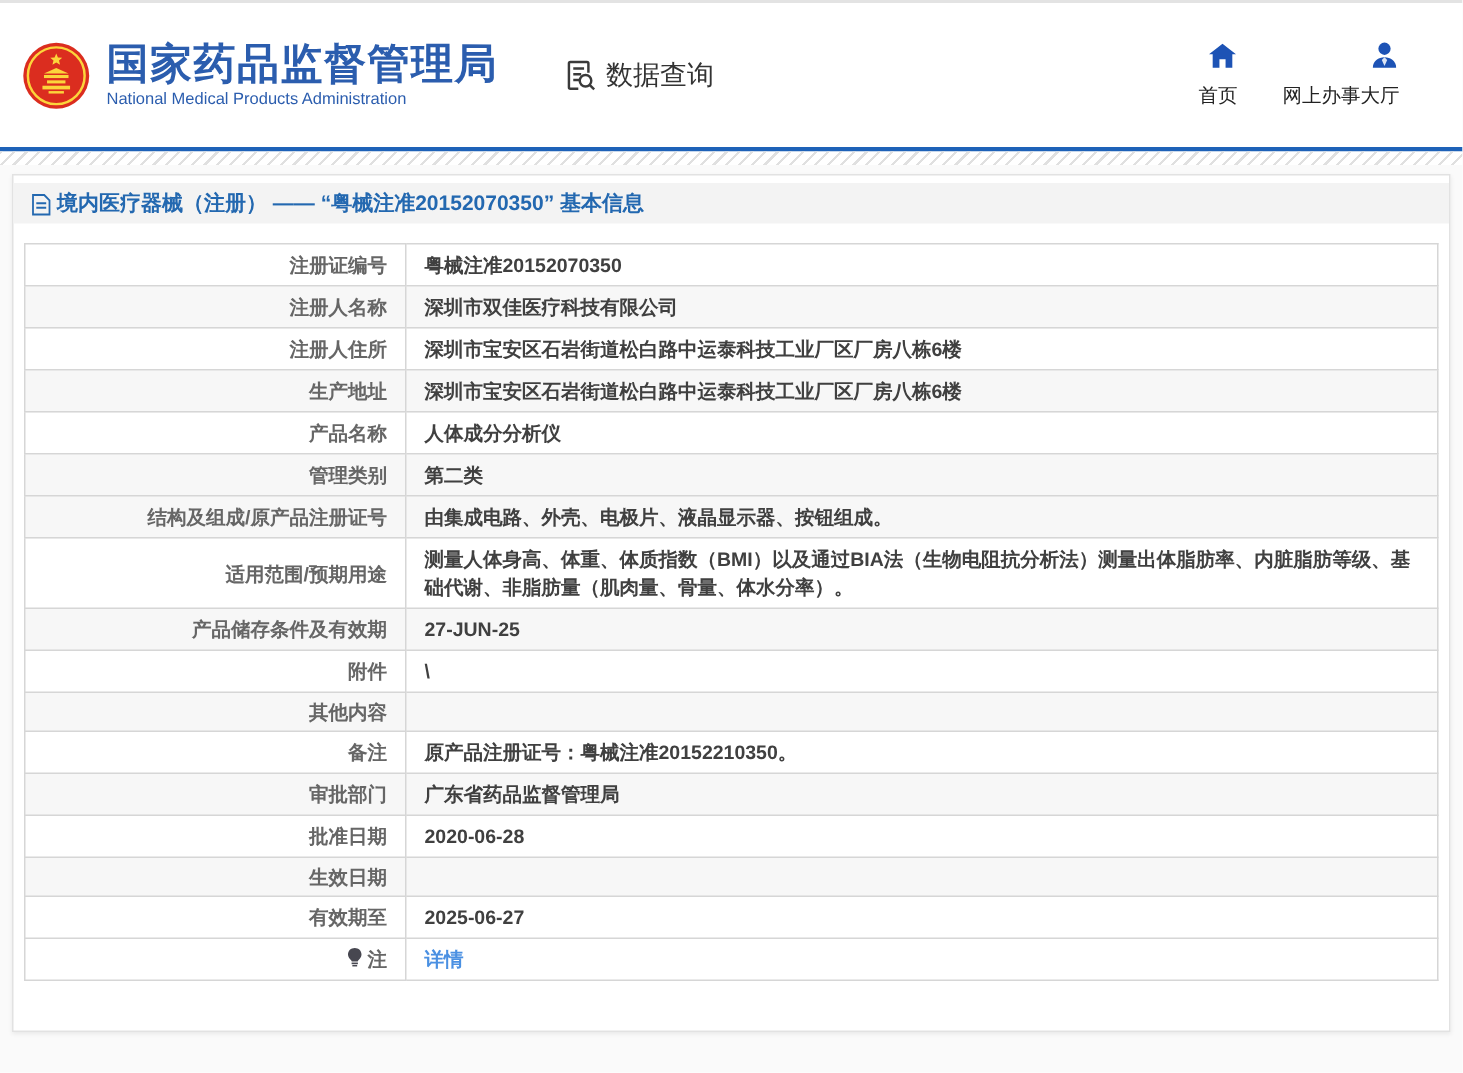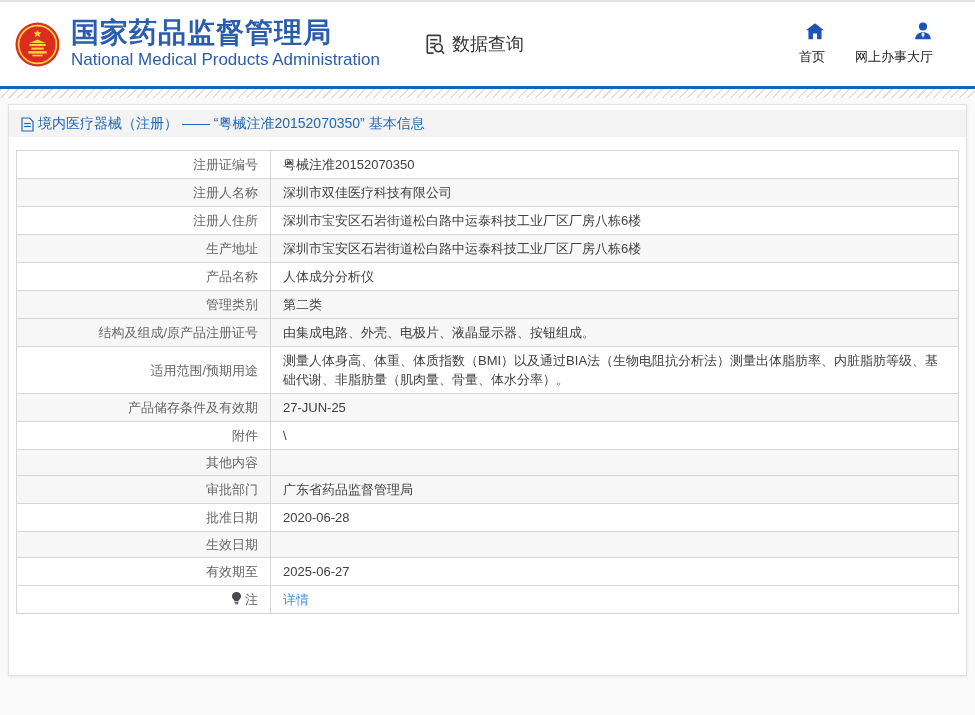--- a/index.html
+++ b/index.html
@@ -6,32 +6,32 @@
   body{
     width:975px;height:715px;
     background:#fafafa;
     font-family:"Liberation Sans","DejaVu Sans",sans-serif;
     overflow:hidden;
     -webkit-font-smoothing:antialiased;
   }
   .top-line{height:2px;background:#e3e3e3;}
   
   .header{
-    height:84px;background:#ffffff;
+    height:96px;background:#ffffff;
     display:flex;align-items:center;
     padding:0 0 0 15px;box-sizing:border-box;
   }
   .logo-group{display:flex;align-items:center;cursor:pointer;}
   .emblem{width:45px;height:45px;flex:0 0 auto;}
   .org-text{margin-left:11px;}
   .org-cn{
     font-size:28px;font-weight:bold;color:#2b5dae;
     letter-spacing:1px;line-height:30px;
   }
-  .org-en{font-size:17px;color:#2b5dae;margin-top:2px;}
+  .org-en{font-size:11px;color:#2b5dae;margin-top:2px;}
   .section-title{
     display:flex;align-items:center;margin-left:42px;
     font-size:18px;color:#333;font-weight:normal;cursor:pointer;
   }
   .section-title .dq-icon{margin-right:5px;display:inline-flex;}
   .nav{margin-left:auto;margin-right:42px;display:flex;gap:30px;}
   .nav-item{
     display:flex;flex-direction:column;align-items:flex-end;
     text-decoration:none;cursor:pointer;gap:4px;
   }
@@ -40,21 +40,21 @@
   .blue-line{height:3px;background:#1e62b8;}
   .hatch{
     height:9px;background:#fff;
     background-image:repeating-linear-gradient(135deg,#e0e0e0 0 1.5px,transparent 1.5px 6px);
   }
   
   .content{padding:6px 8px 0;}
   .card{
     background:#fff;border:1px solid #e2e2e2;
     box-shadow:0 1px 3px rgba(0,0,0,.07);
-    padding:5px 0 7px;min-height:572px;box-sizing:border-box;
+    padding:5px 0 7px;min-height:572px;box-sizing:border-box;font-weight:bold;
   }
   .title-bar{
     background:#f3f3f3;height:27px;
     display:flex;align-items:center;
     padding:0 12px;
     font-size:14px;color:#2368b0;
   }
   .title-bar .doc-icon{margin-right:4px;display:inline-flex;position:relative;top:1px;}
   .table-wrap{margin:13px 7px 0;}
   table.info{
@@ -198,20 +198,24 @@
               <td class="value-cell"><span>27-JUN-25</span></td>
             </tr>
             <tr>
               <td class="label-cell"><span>附件</span></td>
               <td class="value-cell"><span>\</span></td>
             </tr>
             <tr class="alt">
               <td class="label-cell"><span>其他内容</span></td>
               <td class="value-cell"><span></span></td>
             </tr>
+            <tr>
+              <td class="label-cell"><span>备注</span></td>
+              <td class="value-cell"><span>原产品注册证号：粤械注准20152210350。</span></td>
+            </tr>
             <tr class="alt">
               <td class="label-cell"><span>审批部门</span></td>
               <td class="value-cell"><span>广东省药品监督管理局</span></td>
             </tr>
             <tr>
               <td class="label-cell"><span>批准日期</span></td>
               <td class="value-cell"><span>2020-06-28</span></td>
             </tr>
             <tr class="alt">
               <td class="label-cell"><span>生效日期</span></td>

